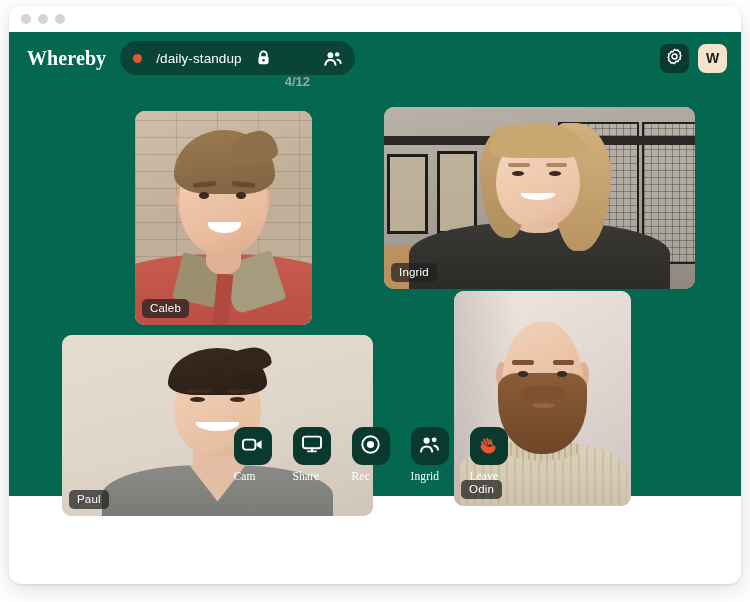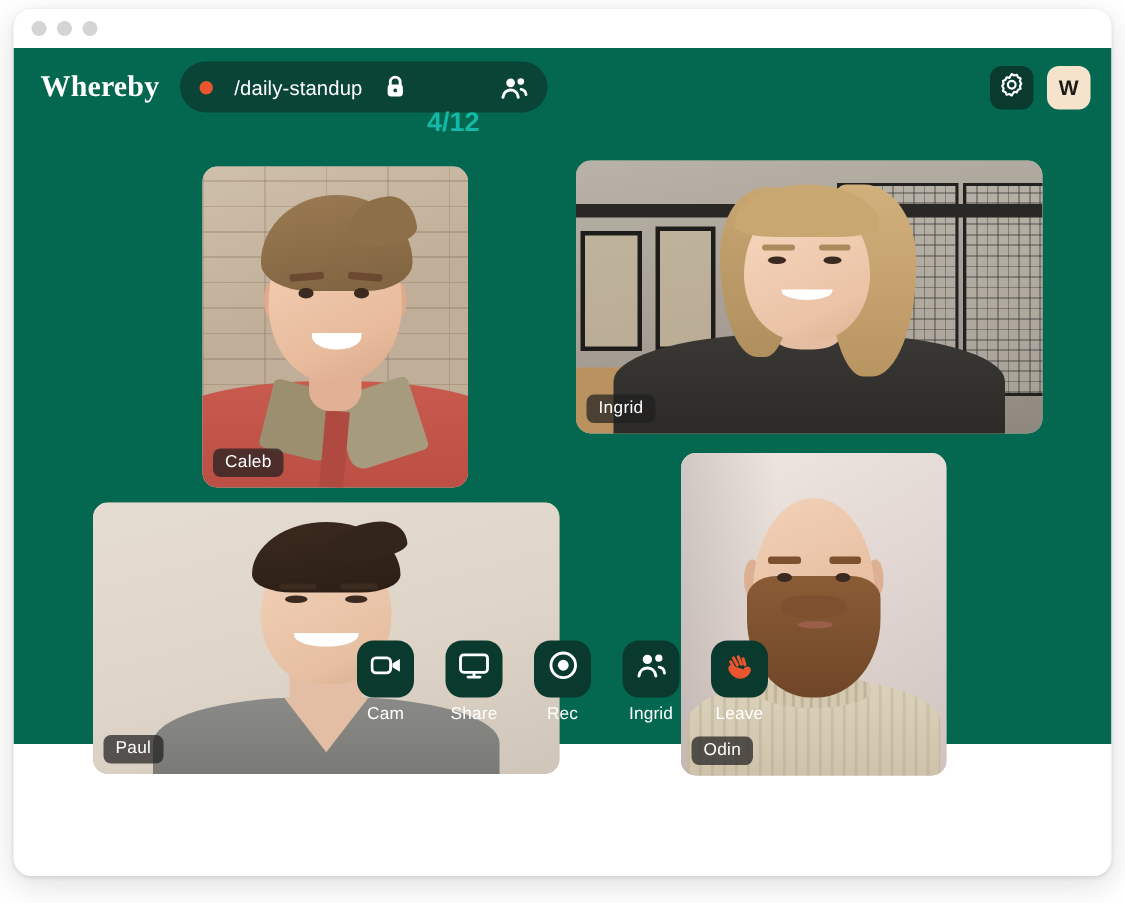--- a/index.html
+++ b/index.html
@@ -80,22 +80,22 @@
     border-radius: 50%;
     background: #E8552F;
     flex: none;
   }
   #room-name {
     color: #ffffff;
     font-size: 13.5px;
     letter-spacing: 0.1px;
   }
   #participant-count {
-    color: #14b8a6;
-    font-size: 18px;
+    color: #a3a3a3;
+    font-size: 13px;
     font-weight: bold;
     margin-top: 47px;
   }
   .pill-icon { display: flex; align-items: center; }
 
   #header-right {
     margin-left: auto;
     display: flex;
     align-items: center;
     gap: 9px;
@@ -142,21 +142,21 @@
     padding: 3px 8px 4px;
     border-radius: 5px;
     letter-spacing: 0.2px;
     z-index: 9;
   }
 
   
   #tile-caleb  { left: 126px; top: 79px;  width: 177px; height: 214px; }
   #tile-ingrid { left: 375px; top: 75px;  width: 311px; height: 182px; }
   #tile-paul   { left: 53px;  top: 303px; width: 311px; height: 181px; }
-  #tile-odin   { left: 445px; top: 270px; width: 177px; height: 215px; }
+  #tile-odin   { left: 445px; top: 259px; width: 177px; height: 215px; }
 
   
   .bg-layer { position: absolute; inset: 0; }
   .figure { position: absolute; }
   .head {
     position: absolute;
     border-radius: 48% 48% 44% 44% / 54% 54% 46% 46%;
   }
   .hair { position: absolute; }
   .eye { position: absolute; border-radius: 50%; background: #3b2a20; }
@@ -366,23 +366,23 @@
     left: 0; right: 0;
     bottom: 14px;
     display: flex;
     justify-content: center;
     gap: 12px;
   }
   .control-item {
     width: 47px;
     display: flex;
     flex-direction: column;
-    align-items: center;
     gap: 5px;
     cursor: pointer;
+    font-family: Liberation Serif, serif;
   }
   .control-btn {
     width: 38px; height: 38px;
     border-radius: 11px;
     background: #0A3A2E;
     display: flex;
     align-items: center;
     justify-content: center;
   }
   .control-label {

